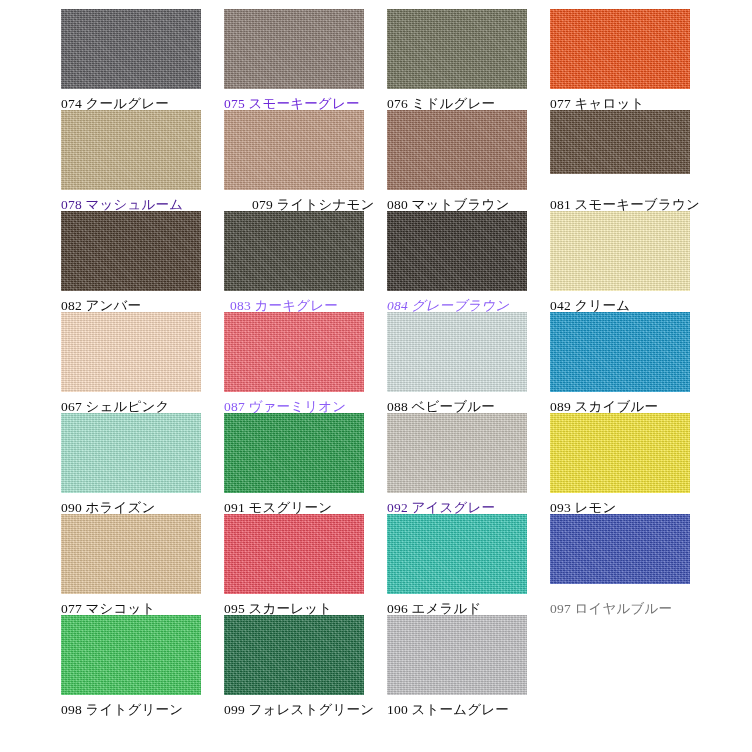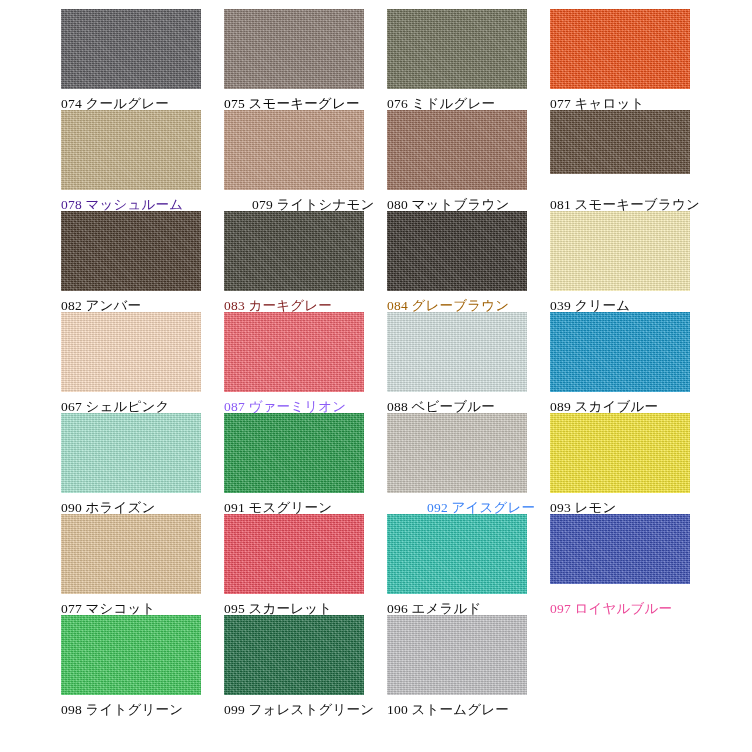--- a/index.html
+++ b/index.html
@@ -85,21 +85,21 @@
           <div class="tex"></div>
           <div class="tex2"></div>
         </div>
         <div class="swatch-label" style="color: rgb(17, 17, 17);">074 クールグレー</div>
       </div>
       <div class="swatch-cell">
         <div class="swatch-chip" style="background-color: rgb(138, 123, 114);">
           <div class="tex"></div>
           <div class="tex2"></div>
         </div>
-        <div class="swatch-label" style="color: #000000;">075 スモーキーグレー</div>
+        <div class="swatch-label" style="color: #6d28d9;">075 スモーキーグレー</div>
       </div>
       <div class="swatch-cell">
         <div class="swatch-chip" style="background-color: rgb(111, 112, 89);">
           <div class="tex"></div>
           <div class="tex2"></div>
         </div>
         <div class="swatch-label" style="color: rgb(17, 17, 17);">076 ミドルグレー</div>
       </div>
       <div class="swatch-cell">
         <div class="swatch-chip" style="background-color: rgb(240, 78, 20);">
@@ -145,35 +145,35 @@
           <div class="tex"></div>
           <div class="tex2"></div>
         </div>
         <div class="swatch-label" style="color: rgb(17, 17, 17);">082 アンバー</div>
       </div>
       <div class="swatch-cell">
         <div class="swatch-chip" style="background-color: rgb(67, 66, 55);">
           <div class="tex"></div>
           <div class="tex2"></div>
         </div>
-        <div class="swatch-label" style="color: #7f1d1d;">083 カーキグレー</div>
+        <div class="swatch-label" style="color: #8b5cf6; margin-left: 6px;">083 カーキグレー</div>
       </div>
       <div class="swatch-cell">
         <div class="swatch-chip" style="background-color: rgb(54, 48, 42);">
           <div class="tex"></div>
           <div class="tex2"></div>
         </div>
-        <div class="swatch-label" style="color: #a16207;">084 グレーブラウン</div>
+        <div class="swatch-label" style="color: #8b5cf6; font-style: italic;">084 グレーブラウン</div>
       </div>
       <div class="swatch-cell">
         <div class="swatch-chip" style="background-color: rgb(248, 237, 180);">
           <div class="tex"></div>
           <div class="tex2"></div>
         </div>
-        <div class="swatch-label" style="color: rgb(17, 17, 17);">039 クリーム</div>
+        <div class="swatch-label" style="color: rgb(17, 17, 17);">042 クリーム</div>
       </div>
     </div>
     <div class="swatch-row">
       <div class="swatch-cell">
         <div class="swatch-chip" style="background-color: rgb(251, 220, 192);">
           <div class="tex"></div>
           <div class="tex2"></div>
         </div>
         <div class="swatch-label" style="color: rgb(17, 17, 17);">067 シェルピンク</div>
       </div>
@@ -212,21 +212,21 @@
           <div class="tex"></div>
           <div class="tex2"></div>
         </div>
         <div class="swatch-label" style="color: rgb(17, 17, 17);">091 モスグリーン</div>
       </div>
       <div class="swatch-cell">
         <div class="swatch-chip" style="background-color: rgb(203, 199, 189);">
           <div class="tex"></div>
           <div class="tex2"></div>
         </div>
-        <div class="swatch-label" style="color: #3b82f6; margin-left: 40px;">092 アイスグレー</div>
+        <div class="swatch-label" style="color: #4c1d95;">092 アイスグレー</div>
       </div>
       <div class="swatch-cell">
         <div class="swatch-chip" style="background-color: rgb(247, 232, 52);">
           <div class="tex"></div>
           <div class="tex2"></div>
         </div>
         <div class="swatch-label" style="color: rgb(17, 17, 17);">093 レモン</div>
       </div>
     </div>
     <div class="swatch-row">
@@ -249,21 +249,21 @@
           <div class="tex"></div>
           <div class="tex2"></div>
         </div>
         <div class="swatch-label" style="color: rgb(17, 17, 17);">096 エメラルド</div>
       </div>
       <div class="swatch-cell">
         <div class="swatch-chip" style="background-color: rgb(59, 79, 181);">
           <div class="tex"></div>
           <div class="tex2"></div>
         </div>
-        <div class="swatch-label" style="color: #ec4899; margin-top: 10px;">097 ロイヤルブルー</div>
+        <div class="swatch-label" style="color: #737373; margin-top: 10px;">097 ロイヤルブルー</div>
       </div>
     </div>
     <div class="swatch-row">
       <div class="swatch-cell">
         <div class="swatch-chip" style="background-color: rgb(60, 199, 87);">
           <div class="tex"></div>
           <div class="tex2"></div>
         </div>
         <div class="swatch-label" style="color: rgb(17, 17, 17);">098 ライトグリーン</div>
       </div>

